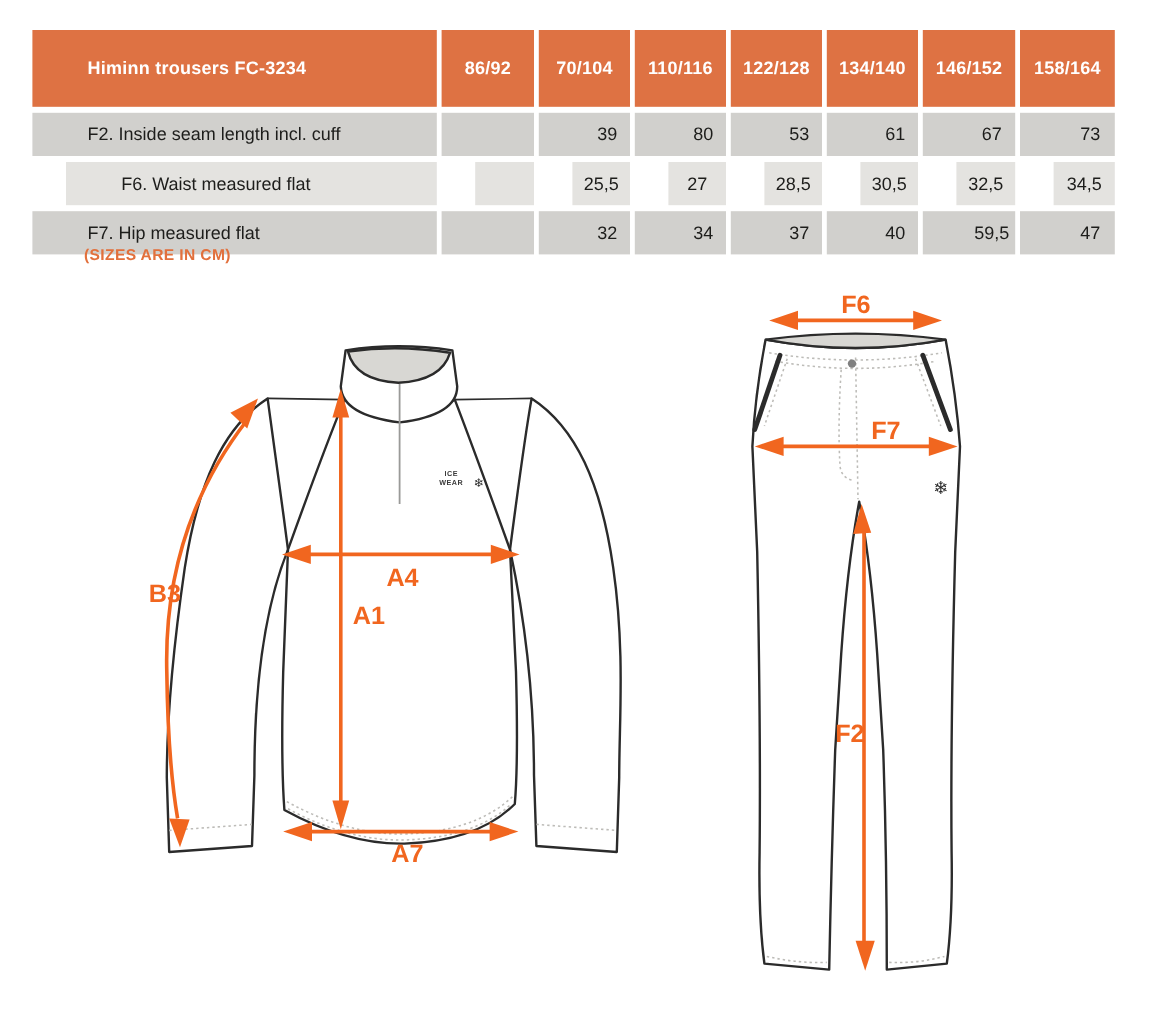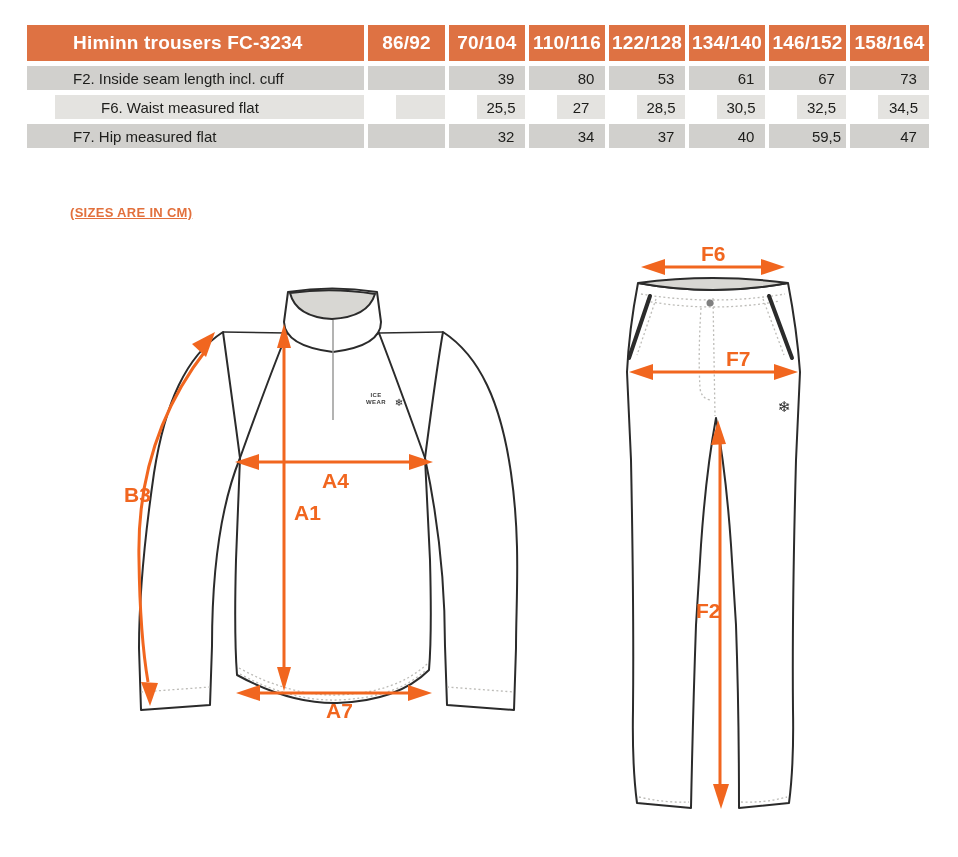--- a/index.html
+++ b/index.html
@@ -9,38 +9,37 @@
     -webkit-font-smoothing:antialiased;
   }
   .size-table {
     position:absolute; left:27px; top:25px;
     display:grid;
     grid-template-columns:337px 77px 76px 76px 76px 76px 77px 79px;
     column-gap:4px; row-gap:5px;
   }
   .th {
     background:var(--header-orange,#DE7243); color:#ffffff;
-    font-weight:bold; font-size:19px; height:36px;
+    font-weight:bold; font-size:15px; height:64px;
     display:flex; align-items:center; justify-content:center;
     letter-spacing:.2px;
     text-align:right;
   }
   .th.title { justify-content:flex-start; padding-left:46px; box-sizing:border-box; }
   .td {
-    height:24px; display:flex; align-items:center; justify-content:center;
+    height:36px; display:flex; align-items:center; justify-content:center;
     font-size:15px; color:#1d1d1b;
   }
   .td.label { justify-content:flex-start; padding-left:46px; box-sizing:border-box; }
   .row-dark  { background:var(--row-dark,#D1D0CD);padding-left:38px; }
   .row-light { background:var(--row-light,#E4E3E0);margin-left:28px; }
   .sizes-note {
     position:absolute; left:70px; top:205px;
     color:var(--note-orange,#E2703C); font-size:13px; font-weight:bold;
     letter-spacing:.3px;
-    text-decoration:underline;
   }
   svg.diagram { position:absolute; left:0; top:230px; }
   .garment { fill:#ffffff; stroke:#2b2b2b; stroke-width:2; stroke-linejoin:round; }
   .seam-thin { fill:none; stroke:#2b2b2b; stroke-width:1.4; }
   .gray-fill { fill:#D8D7D3; stroke:#2b2b2b; stroke-width:2; }
   .stitch { fill:none; stroke:#bdbcb8; stroke-width:1.3; stroke-dasharray:2,2.5; }
   .pocket { fill:none; stroke:#2b2b2b; stroke-width:4; stroke-linecap:round; }
   .zip { fill:none; stroke:#9a9a98; stroke-width:1.5; }
   .arrow-line { fill:none; stroke:var(--arrow-orange,#F1661F); stroke-width:3; }
   .arrow-head { fill:var(--arrow-orange,#F1661F); stroke:none; }

